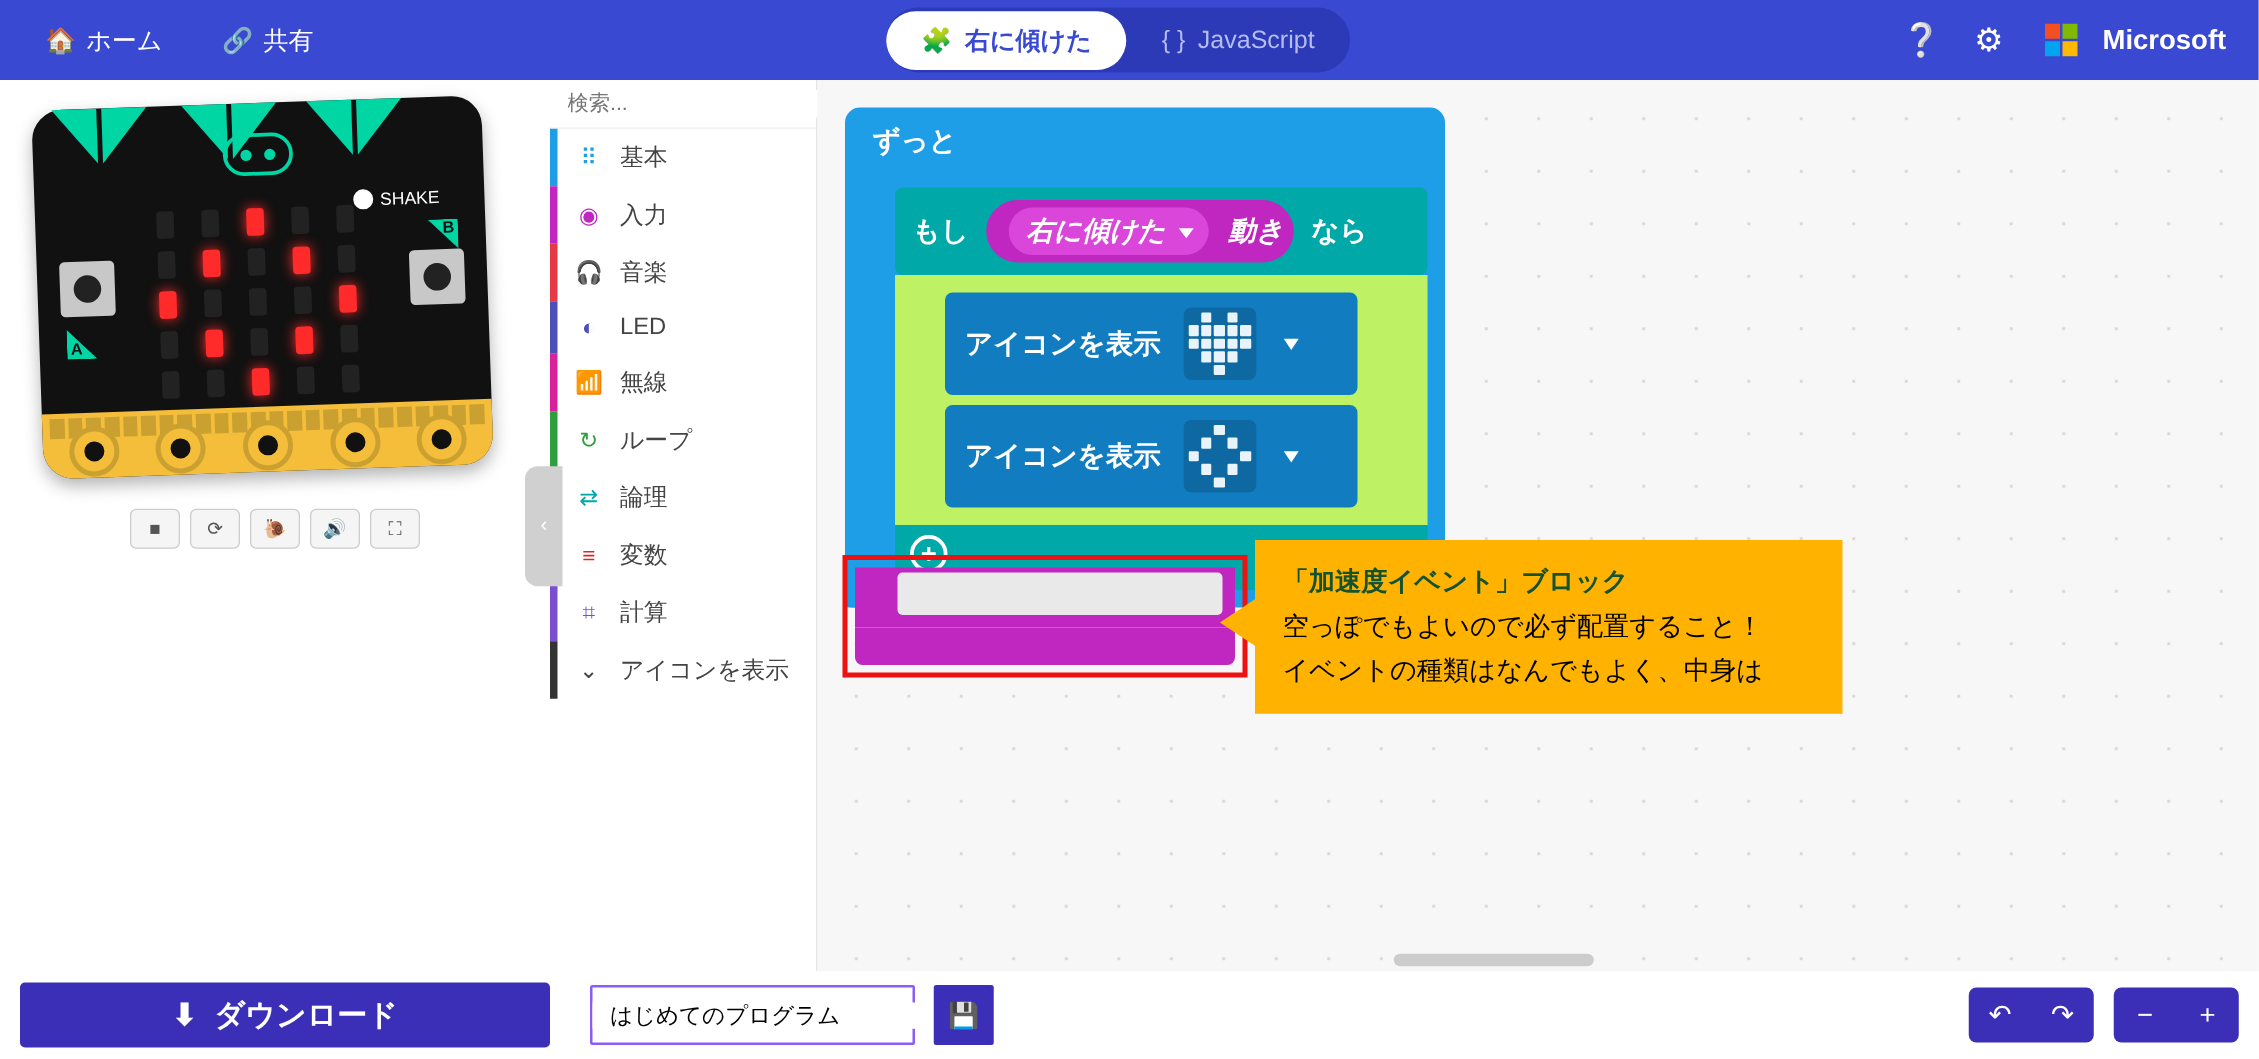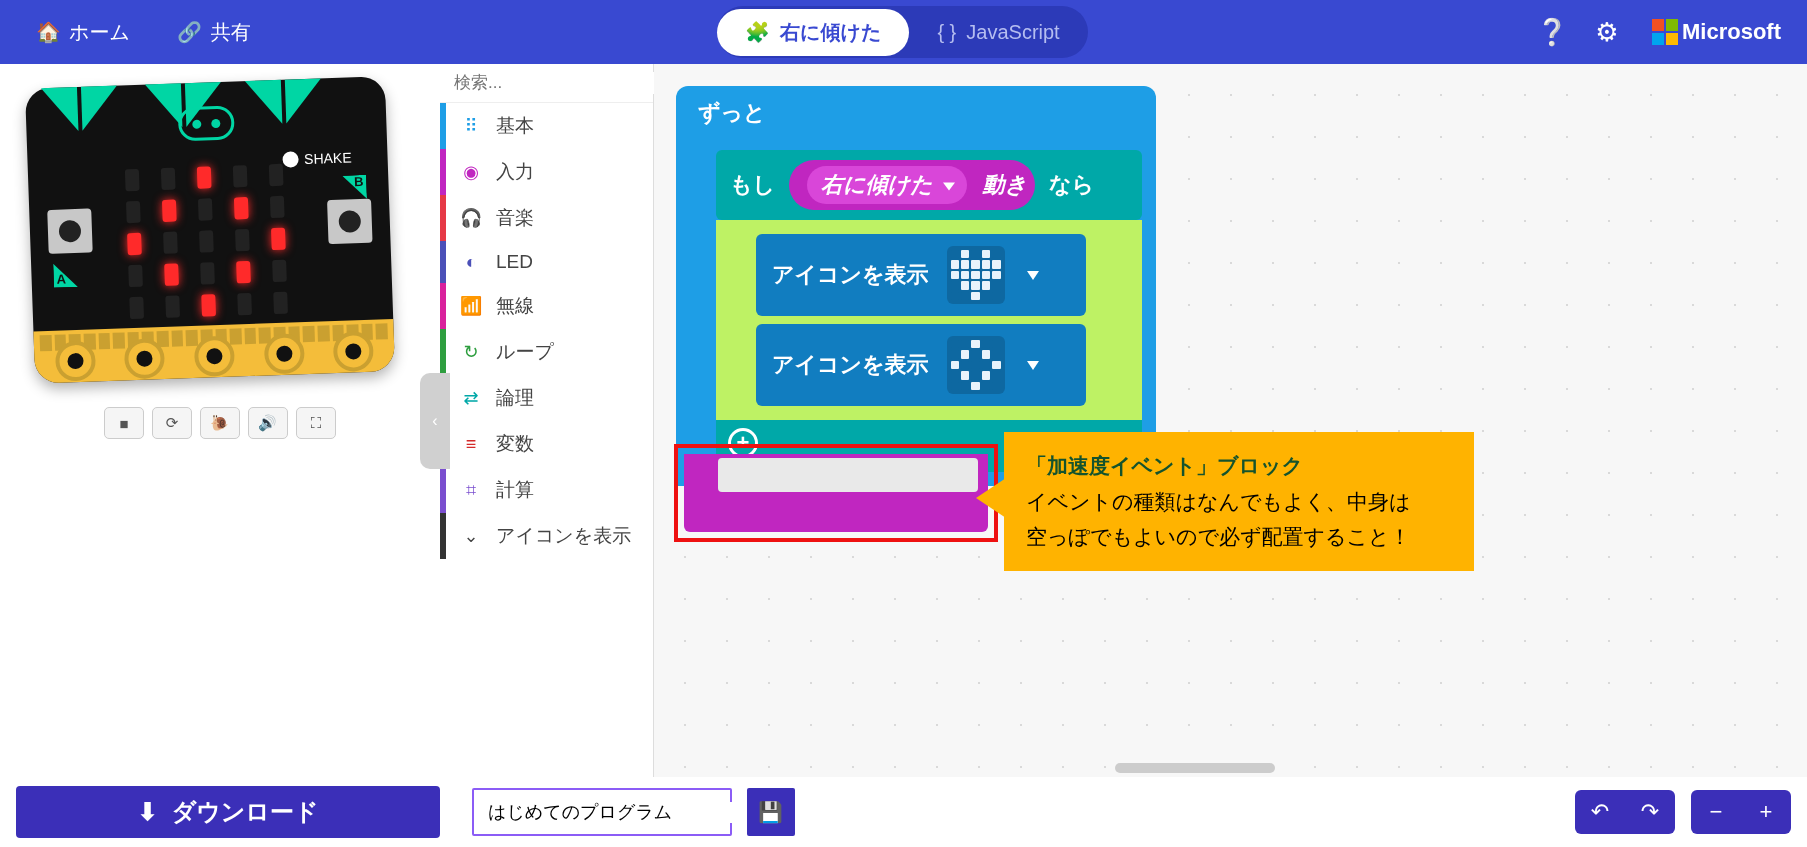--- a/index.html
+++ b/index.html
@@ -18,21 +18,21 @@
   .logo { display:flex; align-items:center; padding: 0 12px; font-size:28px; font-weight:700; letter-spacing:1px;}
   .logo-face { width:40px; height:26px; border:3px solid #fff; border-radius:14px; position:relative; margin-right:10px;}
   .logo-face::before, .logo-face::after { content:""; position:absolute; width:7px;height:7px;background:#fff;border-radius:50%; top:7px;}
   .logo-face::before{left:8px;} .logo-face::after{right:8px;}
   .nav-btn { display:flex; align-items:center; gap:8px; padding:8px 18px; margin:0 6px; font-size:20px; color:#fff; cursor:pointer; border-radius:4px;}
   .tab-segment { margin-left:auto; margin-right:auto; display:flex; align-items:center; background:#2c3ab8; border-radius:26px; height:52px; padding:0;}
   .tab { padding:10px 28px; font-size:20px; display:flex; align-items:center; gap:10px; color:#b5bdf0; cursor:pointer;}
   .tab.active { background:#fff; color:#3949d1; border-radius:26px; font-weight:600;}
   .right-nav { display:flex; align-items:center; gap:8px;}
   .icon-btn { width:46px;height:46px;display:flex;align-items:center;justify-content:center;color:#fff;font-size:26px;cursor:pointer;border-radius:4px;}
-  .ms-logo{display:flex;align-items:flex-start;gap:4px;font-size:22px;font-weight:600;padding:0 14px;}
+  .ms-logo{display:flex;align-items:flex-start;gap:20px;font-size:22px;font-weight:600;padding:0 14px;}
   .ms-grid{display:grid;grid-template-columns:12px 12px;grid-template-rows:12px 12px;gap:2px;}
   .ms-grid span{width:12px;height:12px;}
   .ms-r{background:#f25022;}.ms-g{background:#7fba00;}.ms-b{background:#00a4ef;}.ms-y{background:#ffb900;}
 
   
   .main { display:flex; height: calc(100% - 64px - 70px); position:relative;}
   .simulator { width:440px; position:relative; background:#fff;}
   .sim-controls{display:flex;gap:8px;justify-content:center;margin-top:12px;}
   .sim-ctrl{width:40px;height:32px;border:1px solid #ccc;border-radius:5px;background:#f5f5f5;display:flex;align-items:center;justify-content:center;color:#555;font-size:15px;cursor:pointer;}
 
@@ -436,22 +436,22 @@
       <div>
         <div class="evt-body">
             <div class="slot"></div>
           </div>
         <div class="evt-foot"></div>
       </div>
     </div>
 
     <div class="callout">
       <div class="t1">「加速度イベント」ブロック</div>
+      <div>空っぽでもよいので必ず配置すること！</div>
       <div>イベントの種類はなんでもよく、中身は</div>
-      <div>空っぽでもよいので必ず配置すること！</div>
     </div>
 
     <div class="ws-scroll"></div>
   </div>
 </div>
 
 <div class="bottom">
   <div class="dl-btn">
     <span>⬇</span>
     <span>ダウンロード</span>

